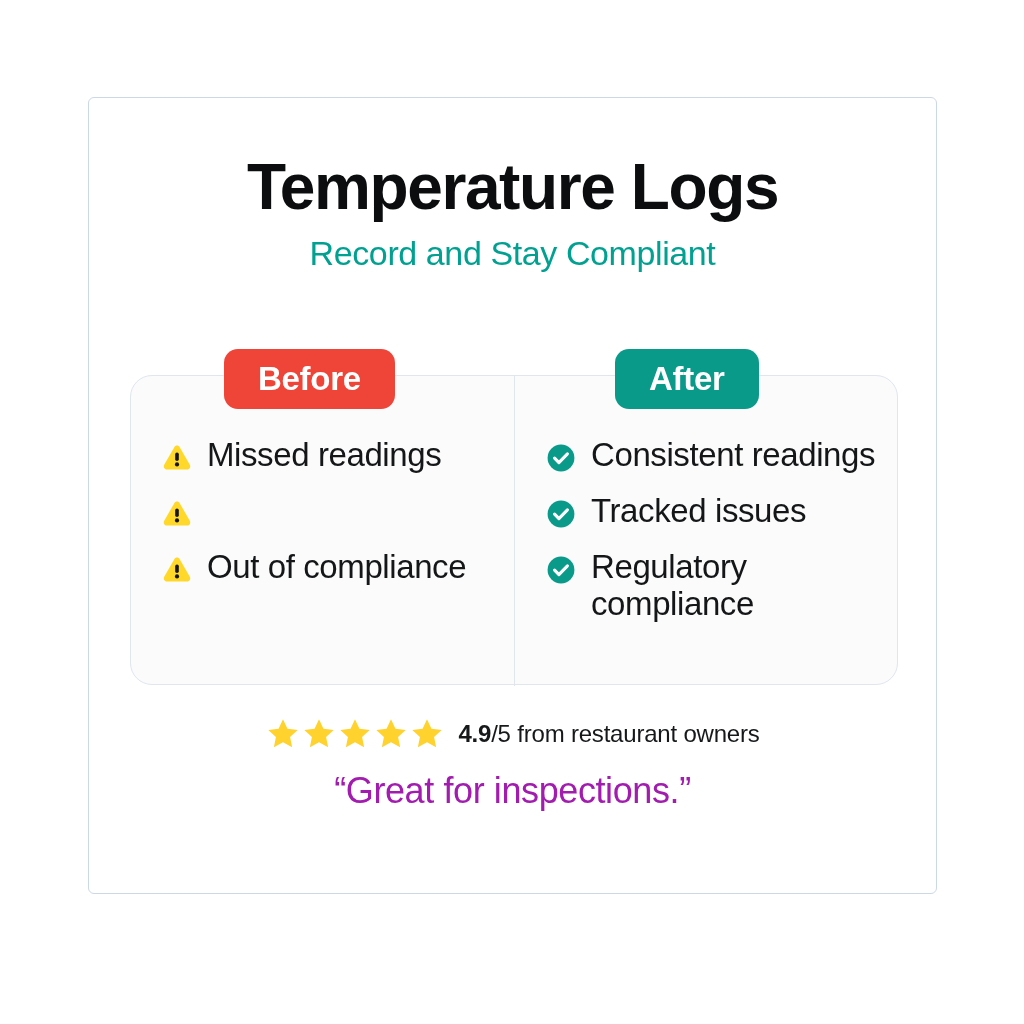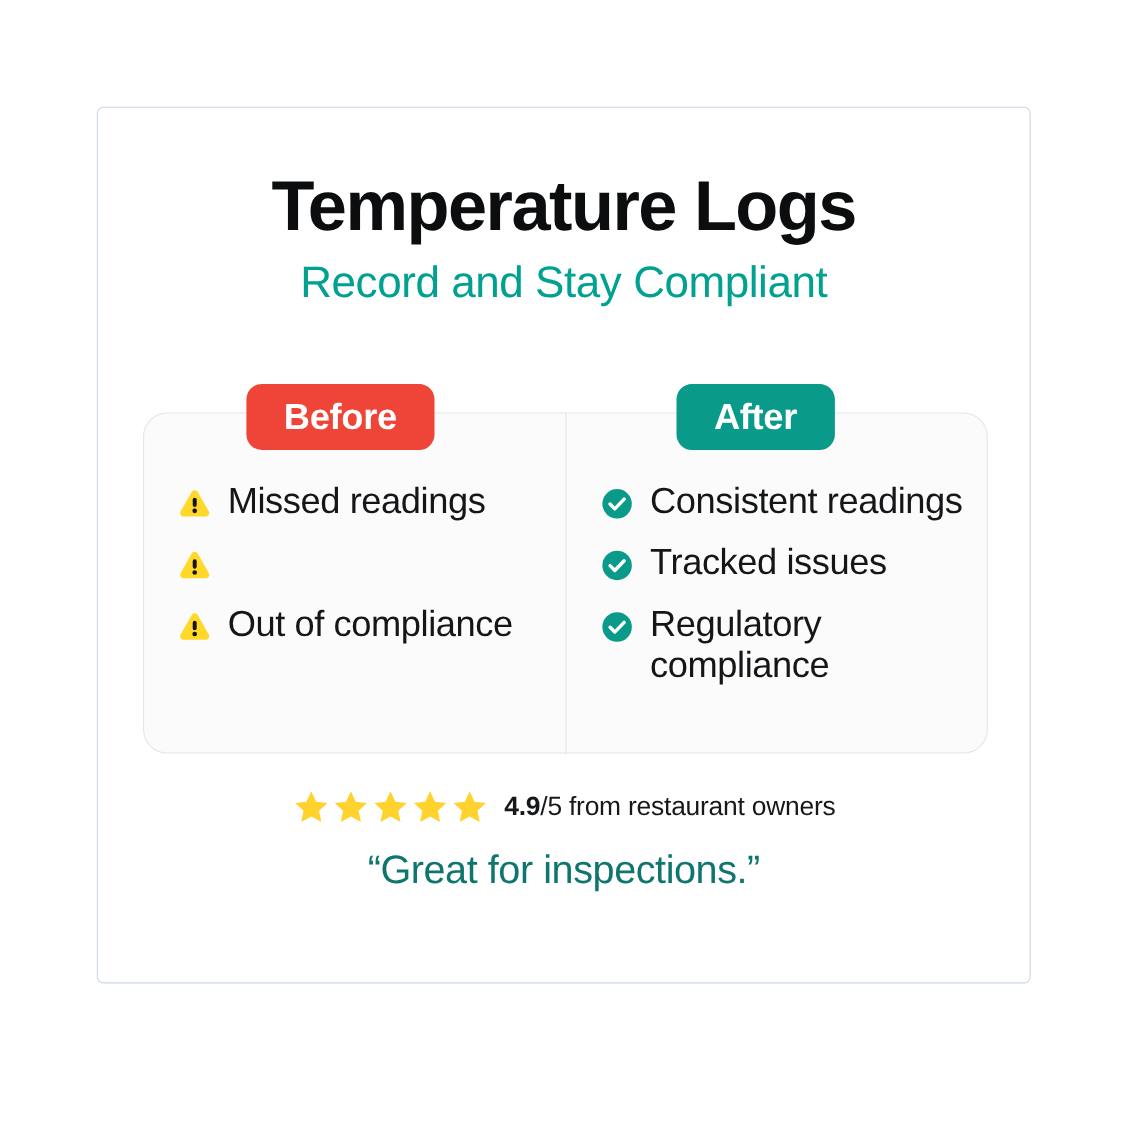--- a/index.html
+++ b/index.html
@@ -46,21 +46,21 @@
   .title {
     margin: 0;
     font-size: 64px;
     line-height: 1.05;
     font-weight: bold;
     letter-spacing: -1.4px;
     color: #0b0d0e;
   }
   .subtitle {
     margin: 14px 0 0 0;
-    font-size: 40px;
+    font-size: 34px;
     line-height: 1.1;
     font-weight: normal;
     letter-spacing: -0.4px;
     color: #00a191;
   }
 
   
   .compare-wrap {
     position: absolute;
     left: 41px;
@@ -168,21 +168,21 @@
 
   
   .quote {
     position: absolute;
     left: 0;
     top: 672px;
     width: 100%;
     text-align: center;
     font-size: 36px;
     letter-spacing: -0.4px;
-    color: #0f766e;
+    color: #a21caf;
   }
 </style>
 </head>
 <body>
 
 <div class="stage">
 
   <div class="card">
 
     <div class="header">

